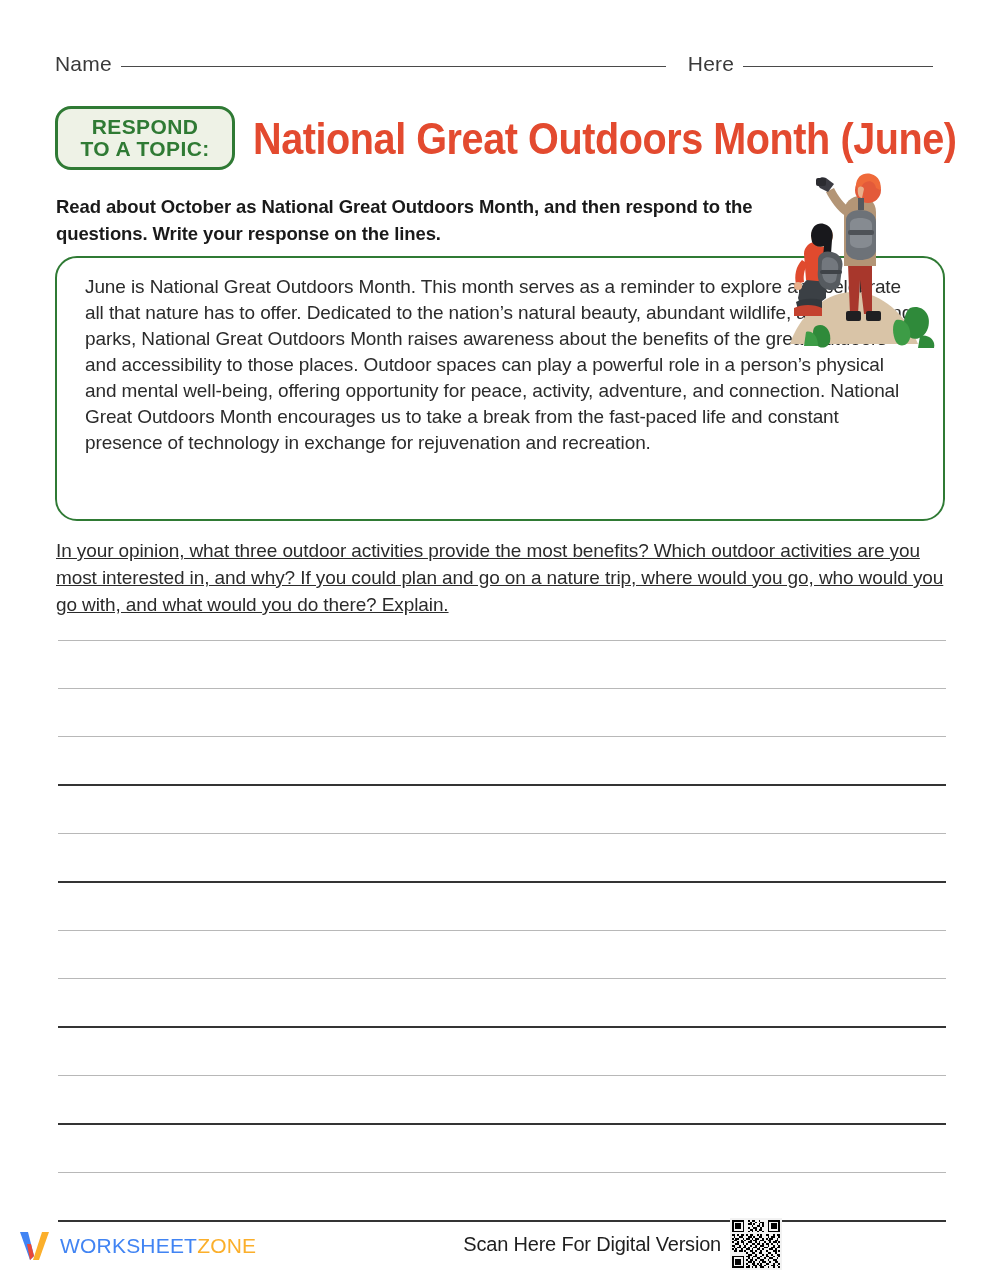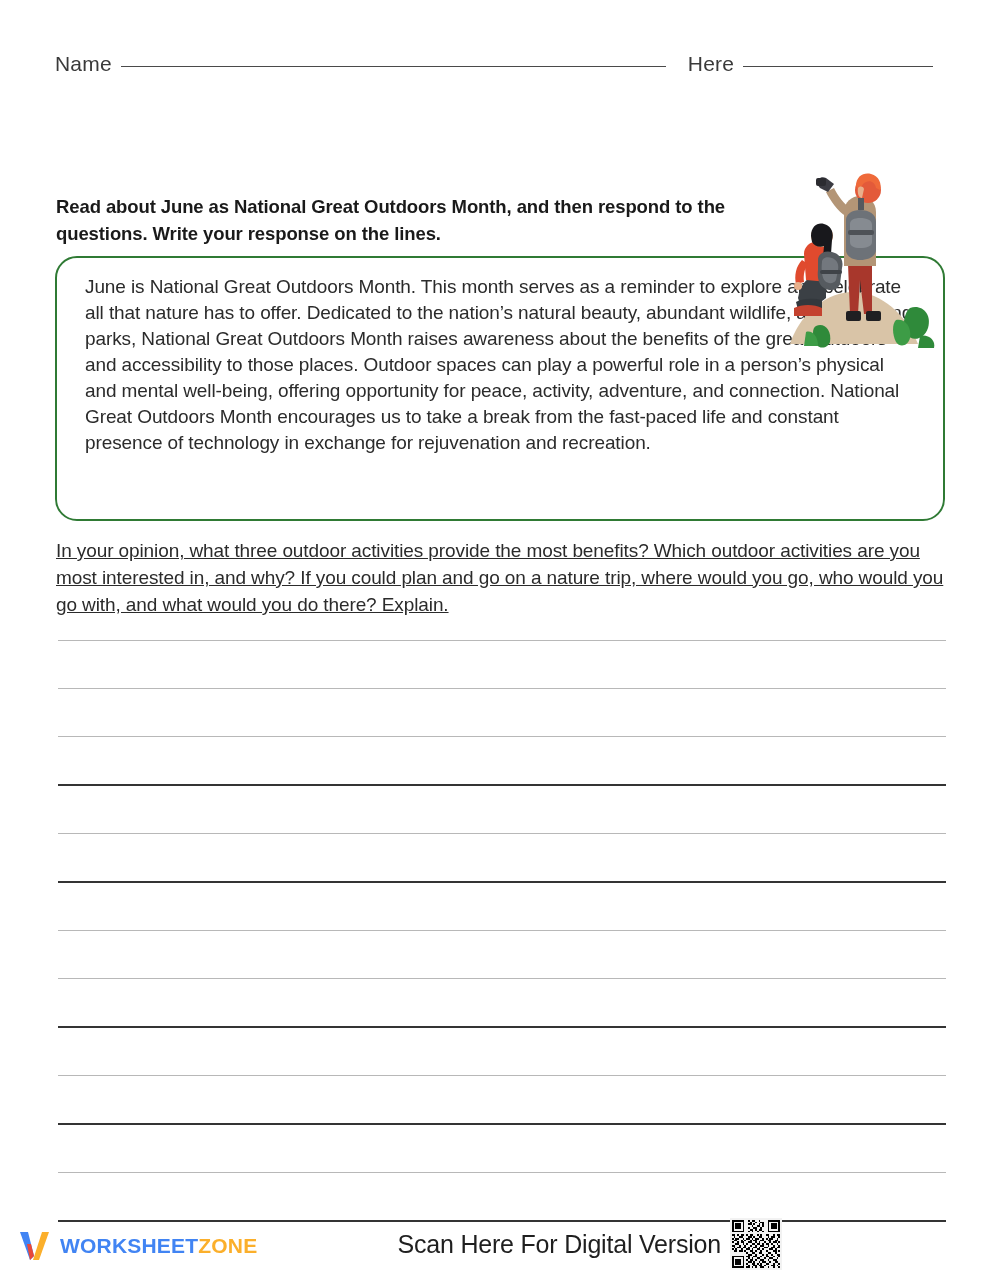--- a/index.html
+++ b/index.html
@@ -181,37 +181,37 @@
     height: 36px;
   }
   .logo-mark {
     width: 34px;
     height: 32px;
     flex: 0 0 auto;
     margin-right: 8px;
   }
   .logo-text {
     font-size: 21px;
-    font-weight: bold;
+    font-weight: normal;
     letter-spacing: 0.2px;
     white-space: nowrap;
   }
   .logo-worksheet { color: #4184f3; }
   .logo-zone { color: #fbaf2b; }
 
   .footer-scan {
     position: absolute;
     right: 18px;
     top: 1218px;
     display: flex;
     align-items: center;
     height: 52px;
   }
   .scan-text {
-    font-size: 25px;
+    font-size: 20px;
     color: #1f1f1f;
     margin-right: 9px;
     white-space: nowrap;
     letter-spacing: -0.2px;
   }
   .qr {
     width: 52px;
     height: 52px;
     flex: 0 0 auto;
     background: #f2f2f2;
@@ -223,22 +223,29 @@
 <div class="page">
 
   <div class="namedate">
     <span class="nd-label">Name</span>
     <span class="nd-rule name-rule"></span>
     <span class="nd-gap"></span>
     <span class="nd-label">Here</span>
     <span class="nd-rule date-rule"></span>
   </div>
 
-
-  <div class="instruction">Read about June as National Great Outdoors Month, and then respond to the questions. Write your response on the lines.</div>
+  <div class="header">
+    <div class="badge">
+      <span class="badge-line">RESPOND</span>
+      <span class="badge-line">TO A TOPIC:</span>
+    </div>
+    <div class="title">National Great Outdoors Month (June)</div>
+  </div>
+
+  <div class="instruction">Read about October as National Great Outdoors Month, and then respond to the questions. Write your response on the lines.</div>
 
   <div class="passage-box"></div>
   <div class="passage-text">June is National Great Outdoors Month. This month serves as a reminder to explore and celebrate all that nature has to offer. Dedicated to the nation’s natural beauty, abundant wildlife, and sprawling parks, National Great Outdoors Month raises awareness about the benefits of the great outdoors and accessibility to those places. Outdoor spaces can play a powerful role in a person’s physical and mental well-being, offering opportunity for peace, activity, adventure, and connection. National Great Outdoors Month encourages us to take a break from the fast-paced life and constant presence of technology in exchange for rejuvenation and recreation.</div>
 
   <svg class="illustration" viewBox="0 0 172 182">
 
     <path d="M18 176 C26 150 50 126 78 124 C108 122 134 146 146 176 Z" fill="#d9c4a7"></path>
 
     <path d="M138 140 C150 136 160 146 156 160 C152 172 140 174 134 166 C130 158 132 144 138 140 Z" fill="#2f8a3a"></path>
     <path d="M124 152 C132 150 140 158 138 170 C136 178 128 180 124 174 C120 166 120 156 124 152 Z" fill="#3d9c46"></path>

